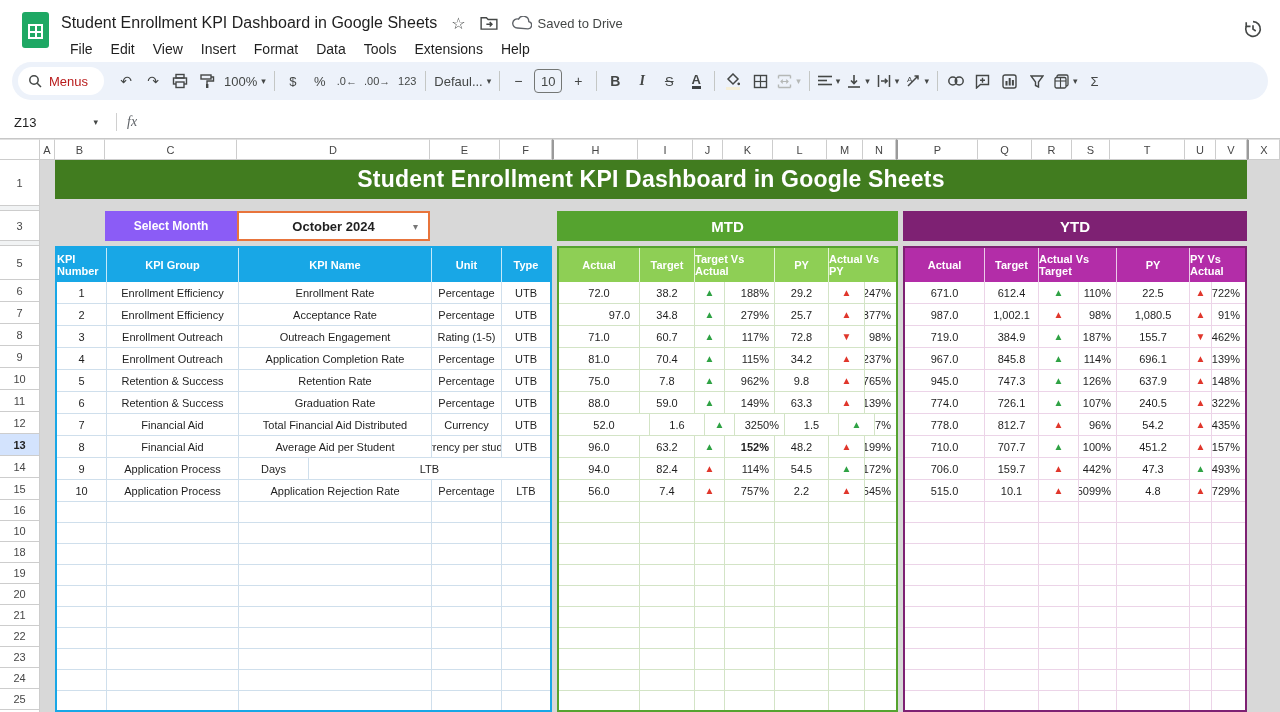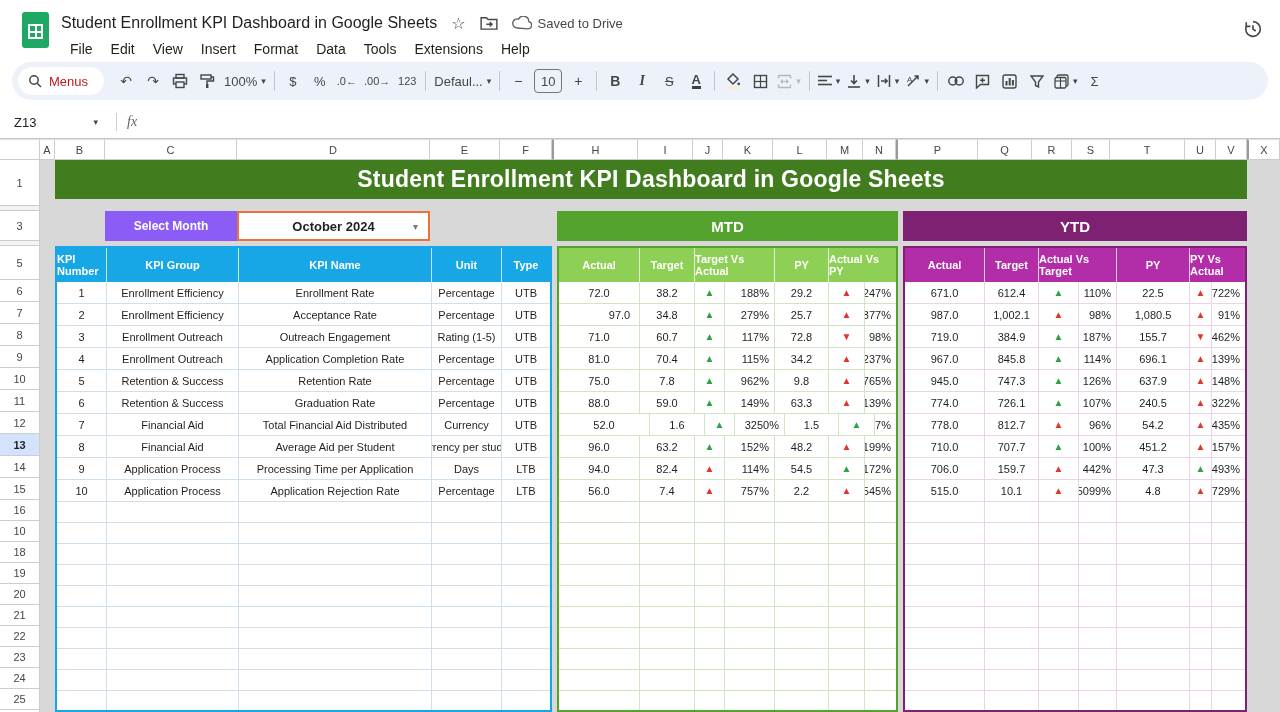--- a/index.html
+++ b/index.html
@@ -440,21 +440,20 @@
           <div class="krow">
             <div class="c" style="width: 50px;">8</div>
             <div class="c" style="width: 132px;">Financial Aid</div>
             <div class="c" style="width: 193px;">Average Aid per Student</div>
             <div class="c" style="width: 70px;">Currency per student</div>
             <div class="c fx1">UTB</div>
           </div>
           <div class="krow">
             <div class="c" style="width: 50px;">9</div>
             <div class="c" style="width: 132px;">Application Process</div>
-            <div class="c" style="width: 193px;">Processing Time per Application</div>
             <div class="c" style="width: 70px;">Days</div>
             <div class="c fx1">LTB</div>
           </div>
           <div class="krow">
             <div class="c" style="width: 50px;">10</div>
             <div class="c" style="width: 132px;">Application Process</div>
             <div class="c" style="width: 193px;">Application Rejection Rate</div>
             <div class="c" style="width: 70px;">Percentage</div>
             <div class="c fx1">LTB</div>
           </div>
@@ -537,21 +536,21 @@
             <div class="c tri tri-green" style="width: 30px;">▲</div>
             <div class="c pct" style="width: 50px;">3250%</div>
             <div class="c" style="width: 54px;">1.5</div>
             <div class="c tri tri-green" style="width: 36px;">▲</div>
             <div class="c pct fx1">3467%</div>
           </div>
           <div class="krow">
             <div class="c" style="width: 81px;">96.0</div>
             <div class="c" style="width: 55px;">63.2</div>
             <div class="c tri tri-green" style="width: 30px;">▲</div>
-            <div class="c pct" style="width: 50px;">152%</div>
+            <div class="c pct" style="width: 50px; font-weight: bold;">152%</div>
             <div class="c" style="width: 54px;">48.2</div>
             <div class="c tri tri-red" style="width: 36px;">▲</div>
             <div class="c pct fx1">199%</div>
           </div>
           <div class="krow">
             <div class="c" style="width: 81px;">94.0</div>
             <div class="c" style="width: 55px;">82.4</div>
             <div class="c tri tri-red" style="width: 30px;">▲</div>
             <div class="c pct" style="width: 50px;">114%</div>
             <div class="c" style="width: 54px;">54.5</div>

